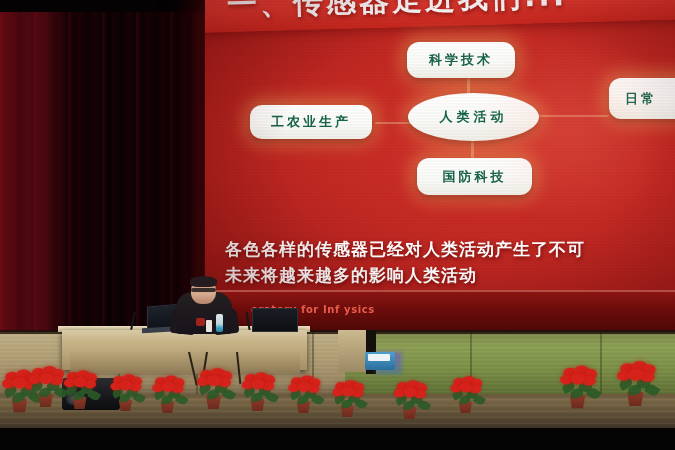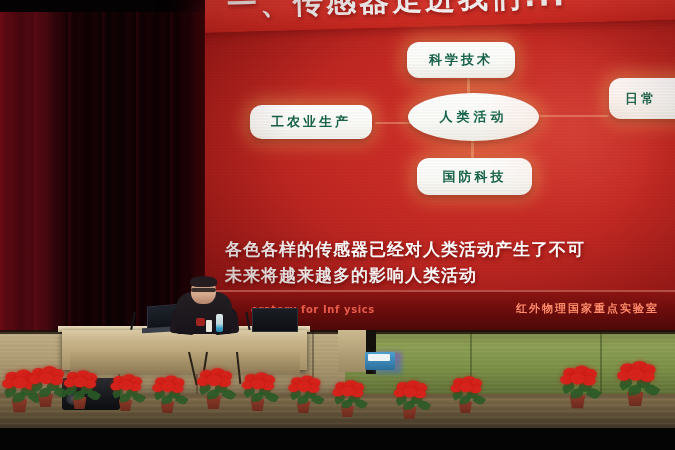--- a/index.html
+++ b/index.html
@@ -206,21 +206,20 @@
     </div>
 
     <div class="screen-glare"></div>
     <div class="screen-hotspot"></div>
     <div class="screen-scan"></div>
     <div class="screen-vignette"></div>
 
     <div class="banner">
       <div class="banner-rule"></div>
       <div class="banner-en">oratory for Inf                       ysics</div>
-      <div class="banner-cn">红外物理国家重点实验室</div>
     </div>
   </div>
 
   <div class="wall-left"></div>
   <div class="wall-right"></div>
   <div class="wall-seam" style="left:118px"></div>
   <div class="wall-seam" style="left:196px"></div>
   <div class="wall-seam" style="left:262px"></div>
   <div class="wall-seam" style="left:312px"></div>
   <div class="wall-seam" style="left:470px;background:rgba(40,60,20,.4)"></div>

